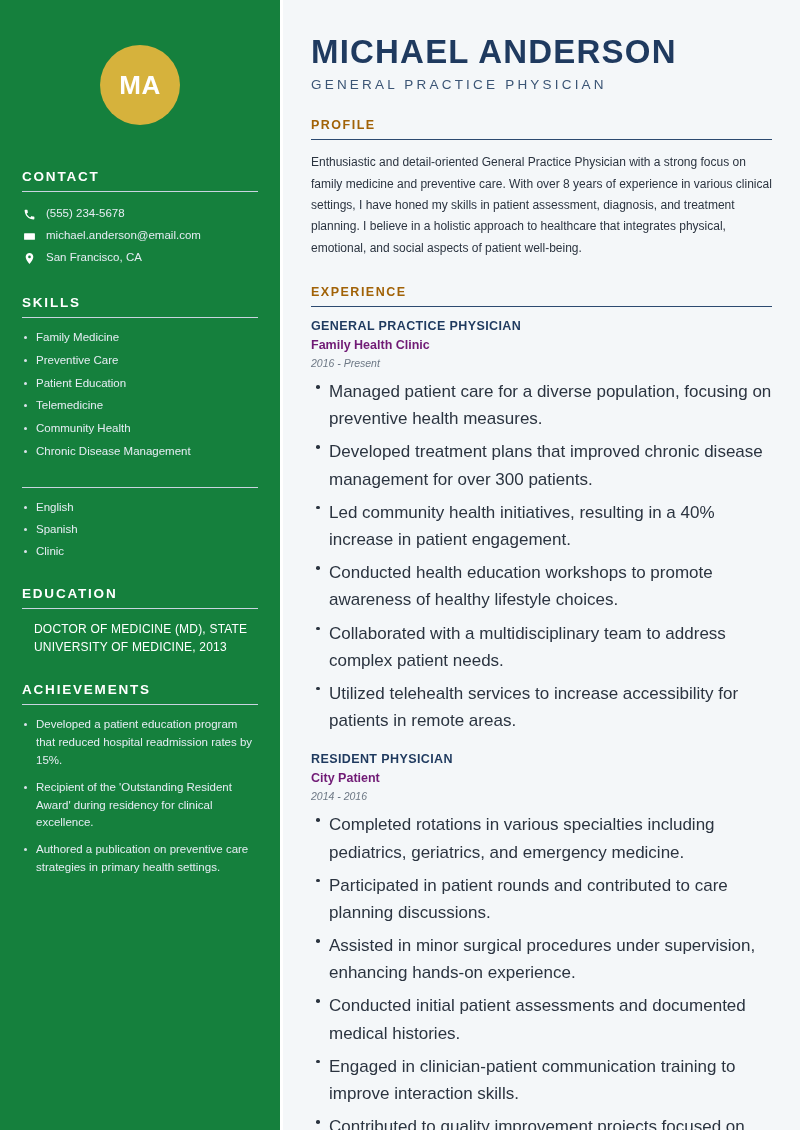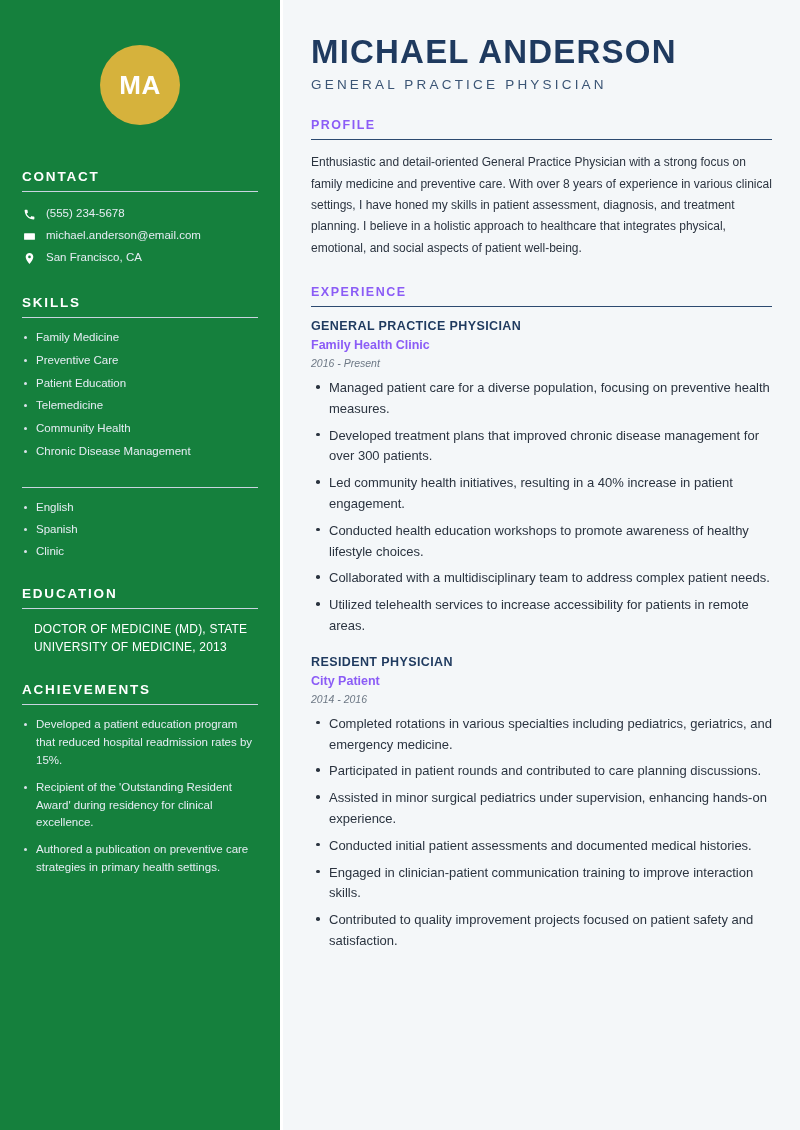--- a/index.html
+++ b/index.html
@@ -147,21 +147,21 @@
     letter-spacing: 3.2px;
     margin-top: 7px;
   }
 
   .main-section { margin-top: 26px; }
 
   .main-heading {
     font-size: 12.5px;
     font-weight: bold;
     letter-spacing: 1.5px;
-    color: #8b5cf6;
+    color: #a16207;
     padding-bottom: 7px;
   }
 
   .main-rule {
     border-bottom: 1px solid #2c4a70;
     margin-bottom: 12px;
   }
 
   .profile-text {
     font-size: 12px;
@@ -175,39 +175,39 @@
   .exp-title {
     font-size: 12.5px;
     font-weight: bold;
     color: #1f3a5f;
     letter-spacing: 0.4px;
   }
 
   .exp-company {
     font-size: 12.5px;
     font-weight: bold;
-    color: #8b5cf6;
+    color: #701a75;
     margin-top: 5px;
   }
 
   .exp-dates {
     font-size: 10.5px;
     font-style: italic;
     color: #6d7885;
     margin-top: 5px;
   }
 
   .exp-bullets {
     list-style: none;
     margin-top: 9px;
   }
 
   .exp-bullets li {
     position: relative;
-    font-size: 13px;
+    font-size: 17px;
     line-height: 1.6;
     color: #2b3440;
     padding-left: 18px;
     margin-bottom: 6px;
   }
   .exp-bullets li::before {
     content: "";
     position: absolute;
     left: 5px;
     top: 7px;
@@ -332,21 +332,21 @@
         </ul>
       </div>
 
       <div class="exp-entry">
         <div class="exp-title">RESIDENT PHYSICIAN</div>
         <div class="exp-company">City Patient</div>
         <div class="exp-dates">2014 - 2016</div>
         <ul class="exp-bullets">
           <li>Completed rotations in various specialties including pediatrics, geriatrics, and emergency medicine.</li>
           <li>Participated in patient rounds and contributed to care planning discussions.</li>
-          <li>Assisted in minor surgical pediatrics under supervision, enhancing hands-on experience.</li>
+          <li>Assisted in minor surgical procedures under supervision, enhancing hands-on experience.</li>
           <li>Conducted initial patient assessments and documented medical histories.</li>
           <li>Engaged in clinician-patient communication training to improve interaction skills.</li>
           <li>Contributed to quality improvement projects focused on patient safety and satisfaction.</li>
         </ul>
       </div>
 
     </section>
 
   </main>
 

